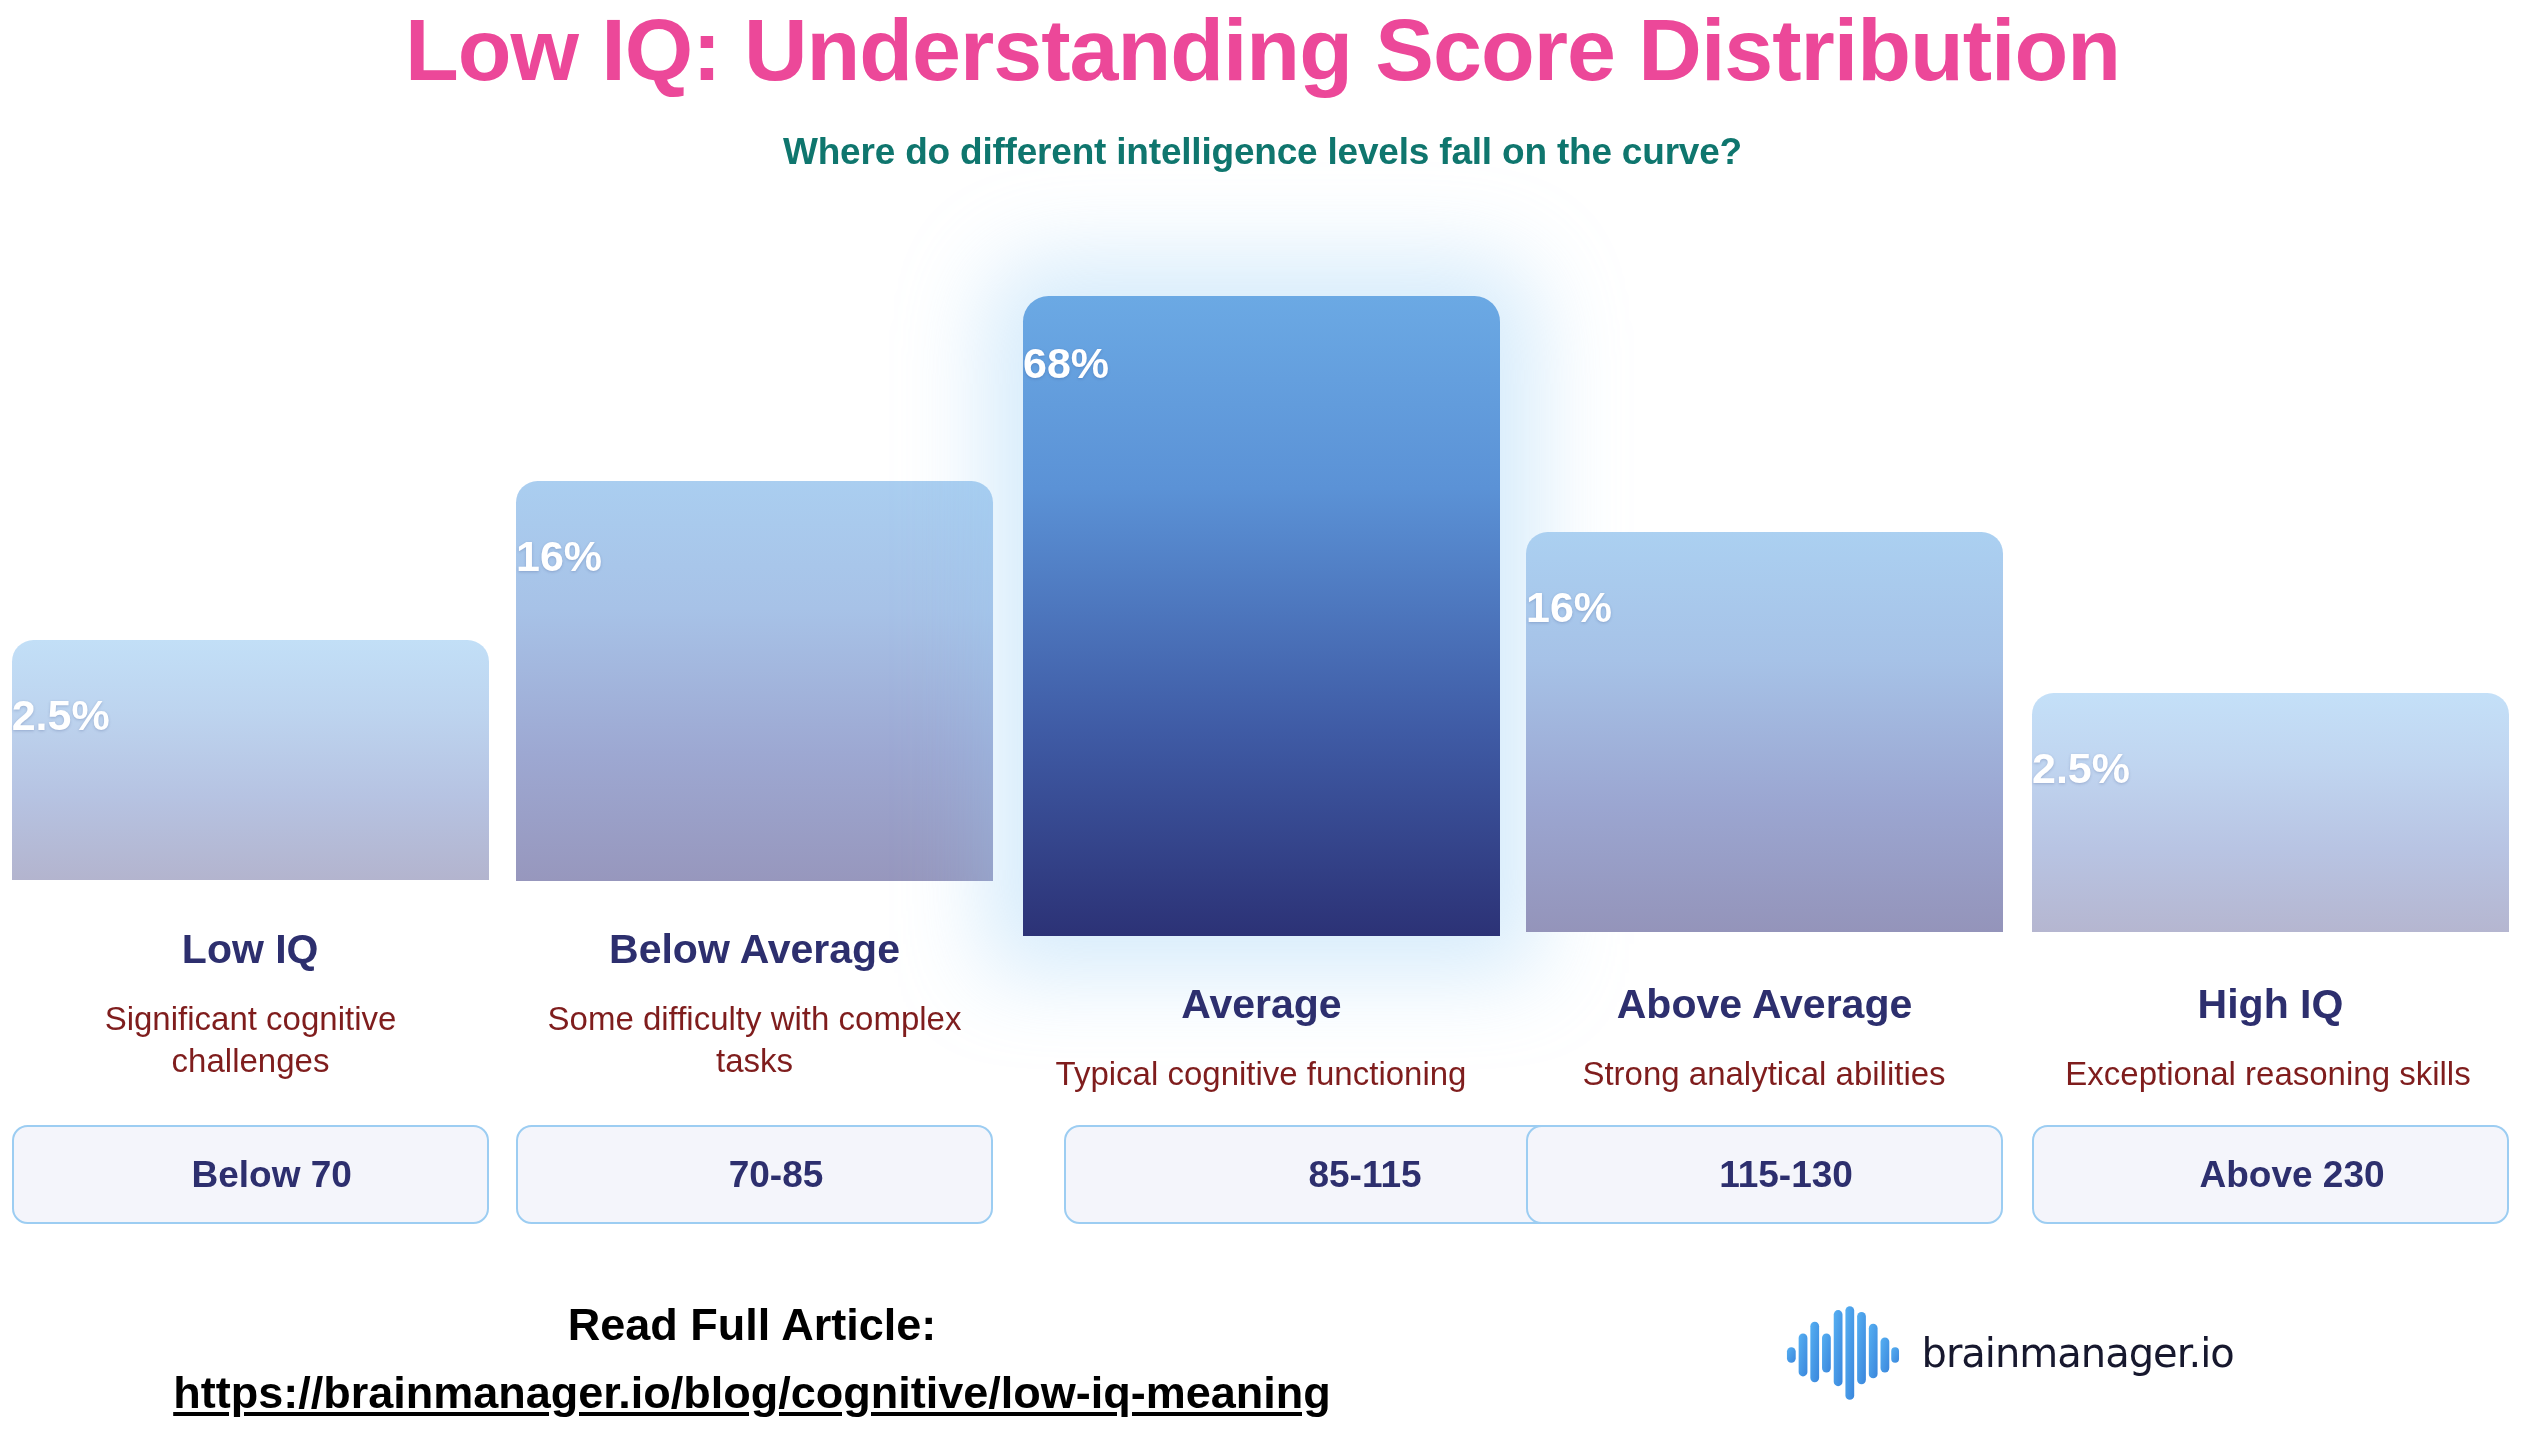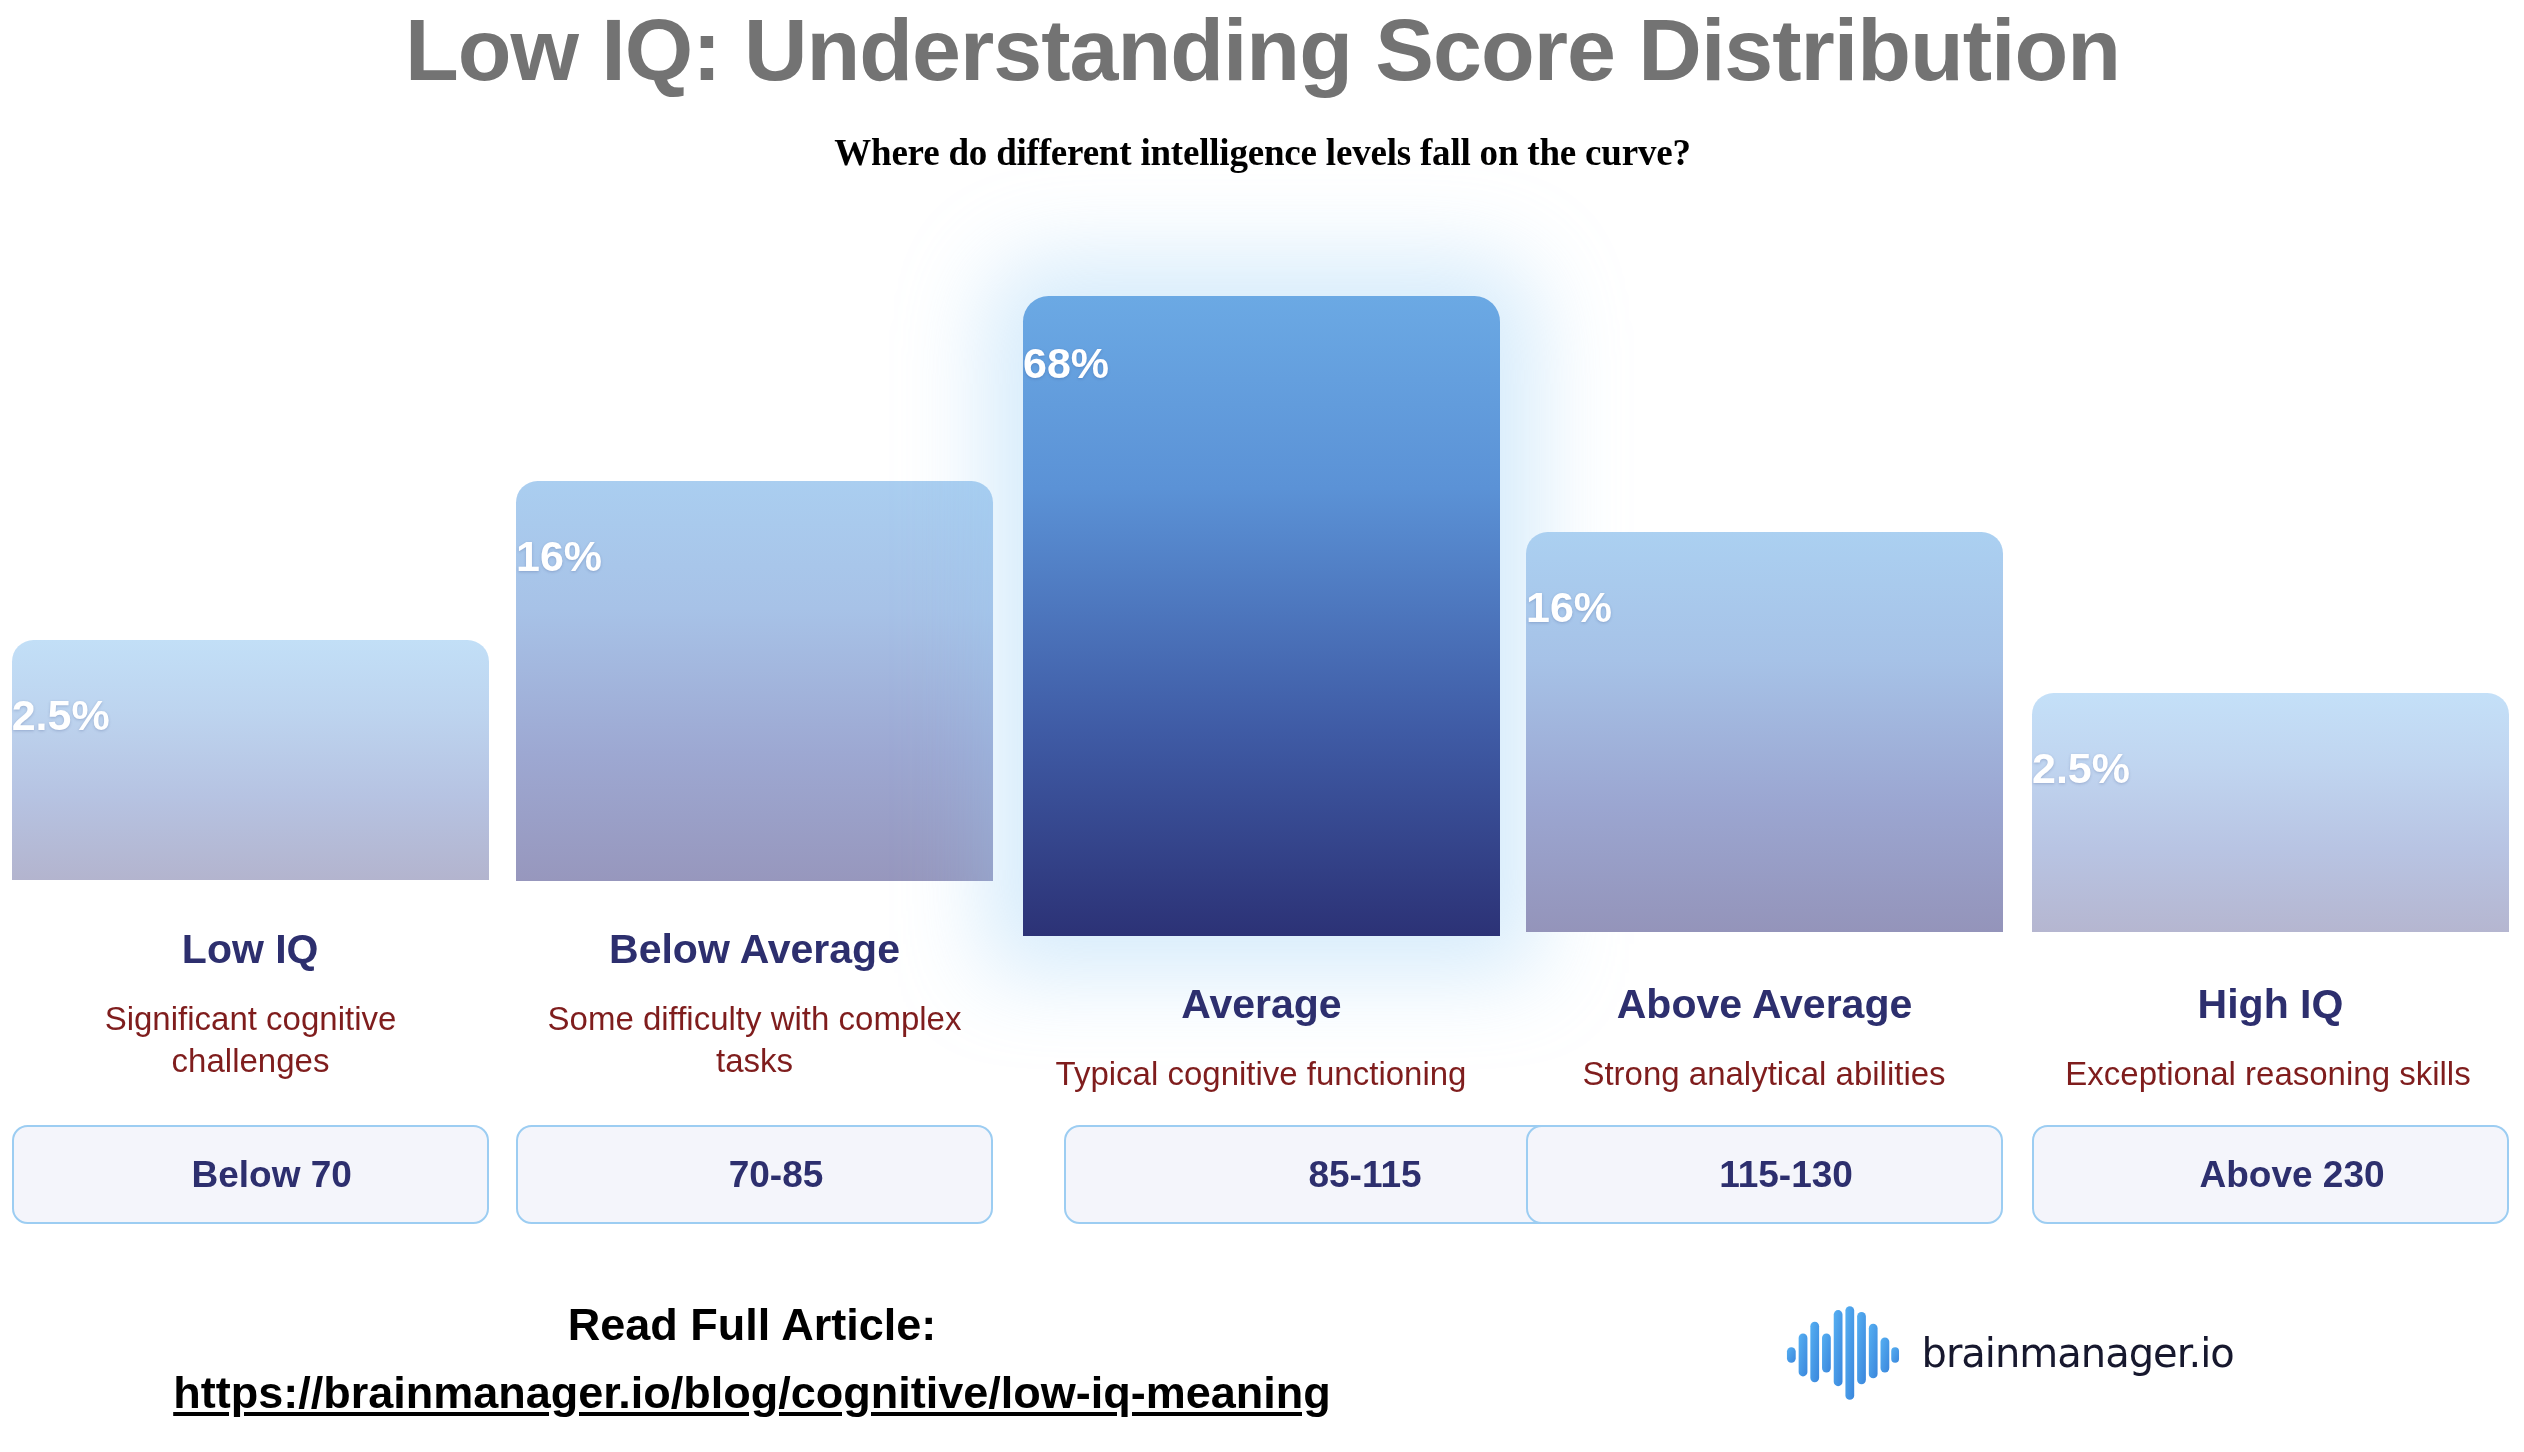--- a/index.html
+++ b/index.html
@@ -3,24 +3,24 @@
 <meta charset="utf-8">
 <style>
   * { margin:0; padding:0; box-sizing:border-box; }
   html,body { width:2525px; height:1452px; background:#ffffff;
     font-family:"Liberation Sans", sans-serif; overflow:hidden; }
 
   #page { position:relative; width:2525px; height:1452px; background:#ffffff; }
 
   
   #header { position:absolute; top:0; left:0; width:2525px; text-align:center; }
-  #title { font-size:88px; font-weight:bold; color:#737373; letter-spacing:-1px;
+  #title { font-size:88px; font-weight:bold; color:#ec4899; letter-spacing:-1px;
            line-height:1.0; padding-top:5.9px; }
-  #subtitle { font-size:37px; font-weight:bold; color:#000000; padding-top:37px;
-              letter-spacing:-0.2px;font-family:Liberation Serif, serif; }
+  #subtitle { font-size:37px; font-weight:bold; color:#0f766e; padding-top:37px;
+              letter-spacing:-0.2px; }
 
   
   #chart { position:absolute; left:0; top:0; width:2525px; height:1260px; }
   .col { position:absolute; }
 
   .bar { position:absolute; border-radius:21.5px 21.5px 0 0; }
   .bar.center { border-radius:25.4px 25.4px 0 0;
                 box-shadow:0 0 88px 37px rgba(150,205,245,0.40); }
   .bar-val { position:absolute; left:0; width:100%; text-align:left;
              color:#ffffff; font-weight:bold; font-size:43px;

